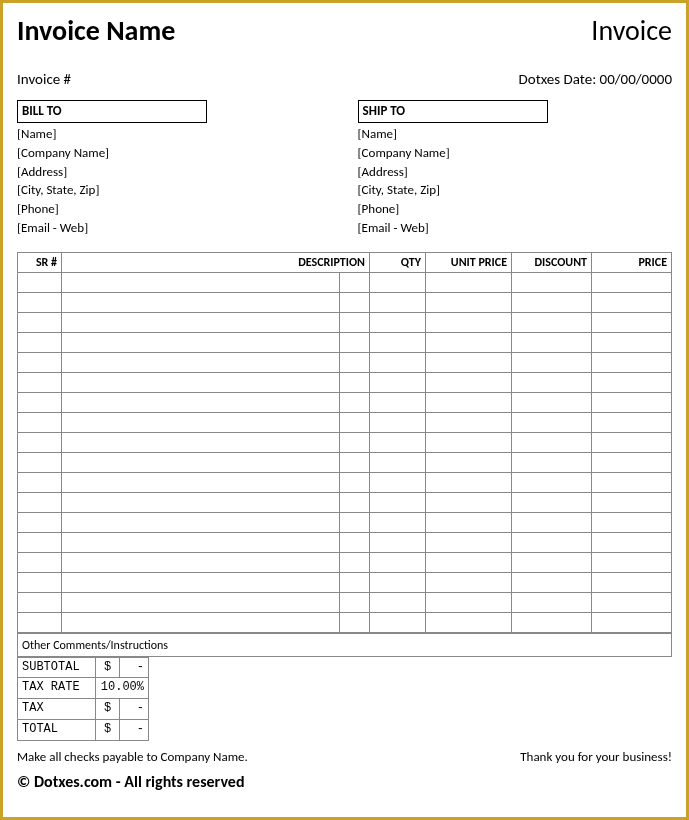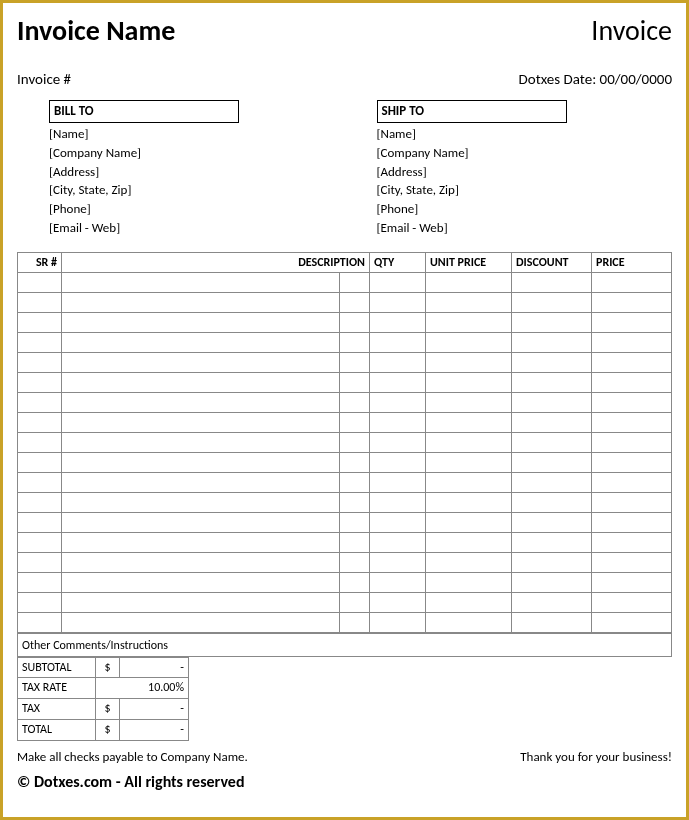--- a/index.html
+++ b/index.html
@@ -10,35 +10,35 @@
     height: 820px;
     border: 3px solid #c9a227;
     padding: 10px 14px 6px 14px;
     position: relative;
   }
   .header-row { display: flex; justify-content: space-between; align-items: baseline; }
   .company { font-size: 28px; font-weight: bold; }
   .invoice-title { font-size: 28px; font-weight: normal; }
   .meta-row { display: flex; justify-content: space-between; margin-top: 22px; font-size: 15px; }
   .addresses { display: flex; justify-content: space-between; margin-top: 12px; }
-  .addr-block { width: 48%; font-size: 13px; line-height: 1.45; margin-left: 32px; }
+  .addr-block { width: 48%; font-size: 13px; line-height: 1.45; }
   .addr-title { border: 1px solid #000; padding: 1px 4px; display: inline-block; width: 190px; font-weight: bold; margin-bottom: 2px; }
   .items-table { width: 100%; border-collapse: collapse; margin-top: 14px; table-layout: fixed; }
   .items-table th, .items-table td { border: 1px solid #888; height: 20px; font-size: 12px; padding: 2px 4px; }
   .items-table th { font-weight: bold; text-align: right; background: #fff; }
-  .items-table th.r, .items-table td.r { text-align: left; margin-top: 8px; }
+  .items-table th.r, .items-table td.r { text-align: right; margin-top: 8px; }
   .col-sr { width: 44px; }
   .col-desc { width: auto; }
   .col-qty { width: 56px; }
   .col-unit { width: 86px; }
   .col-disc { width: 80px; }
   .col-amt { width: 80px; }
   .bottom-area { display: flex; margin-top: 0; flex-direction: column; }
   .comments { flex: 1; border: 1px solid #888; border-top: 1px solid #888; font-size: 12px; padding: 4px; height: 86px; }
-  .totals { width: 172px; }
+  .totals { width: 132px; font-family: Liberation Mono, monospace; }
   .totals-row { display: flex; height: 21px; border: 1px solid #888; border-top: none; }
   .totals-row:first-child { border-top: 1px solid #888; }
   .t-label { width: 78px; font-size: 12px; padding: 2px 4px; border-right: 1px solid #888; }
   .t-cur { width: 24px; font-size: 12px; padding: 2px 4px; text-align: center; border-right: 1px solid #888; }
   .t-val { flex: 1; font-size: 12px; padding: 2px 4px; text-align: right; }
   .tax-rate .t-val { text-align: right; }
   .footer-row { display: flex; justify-content: space-between; margin-top: 8px; font-size: 13px; }
   .copyright { font-size: 16px; font-weight: bold; margin-top: 8px; }
   .spacer-col { width: 6px; }
 </style>

